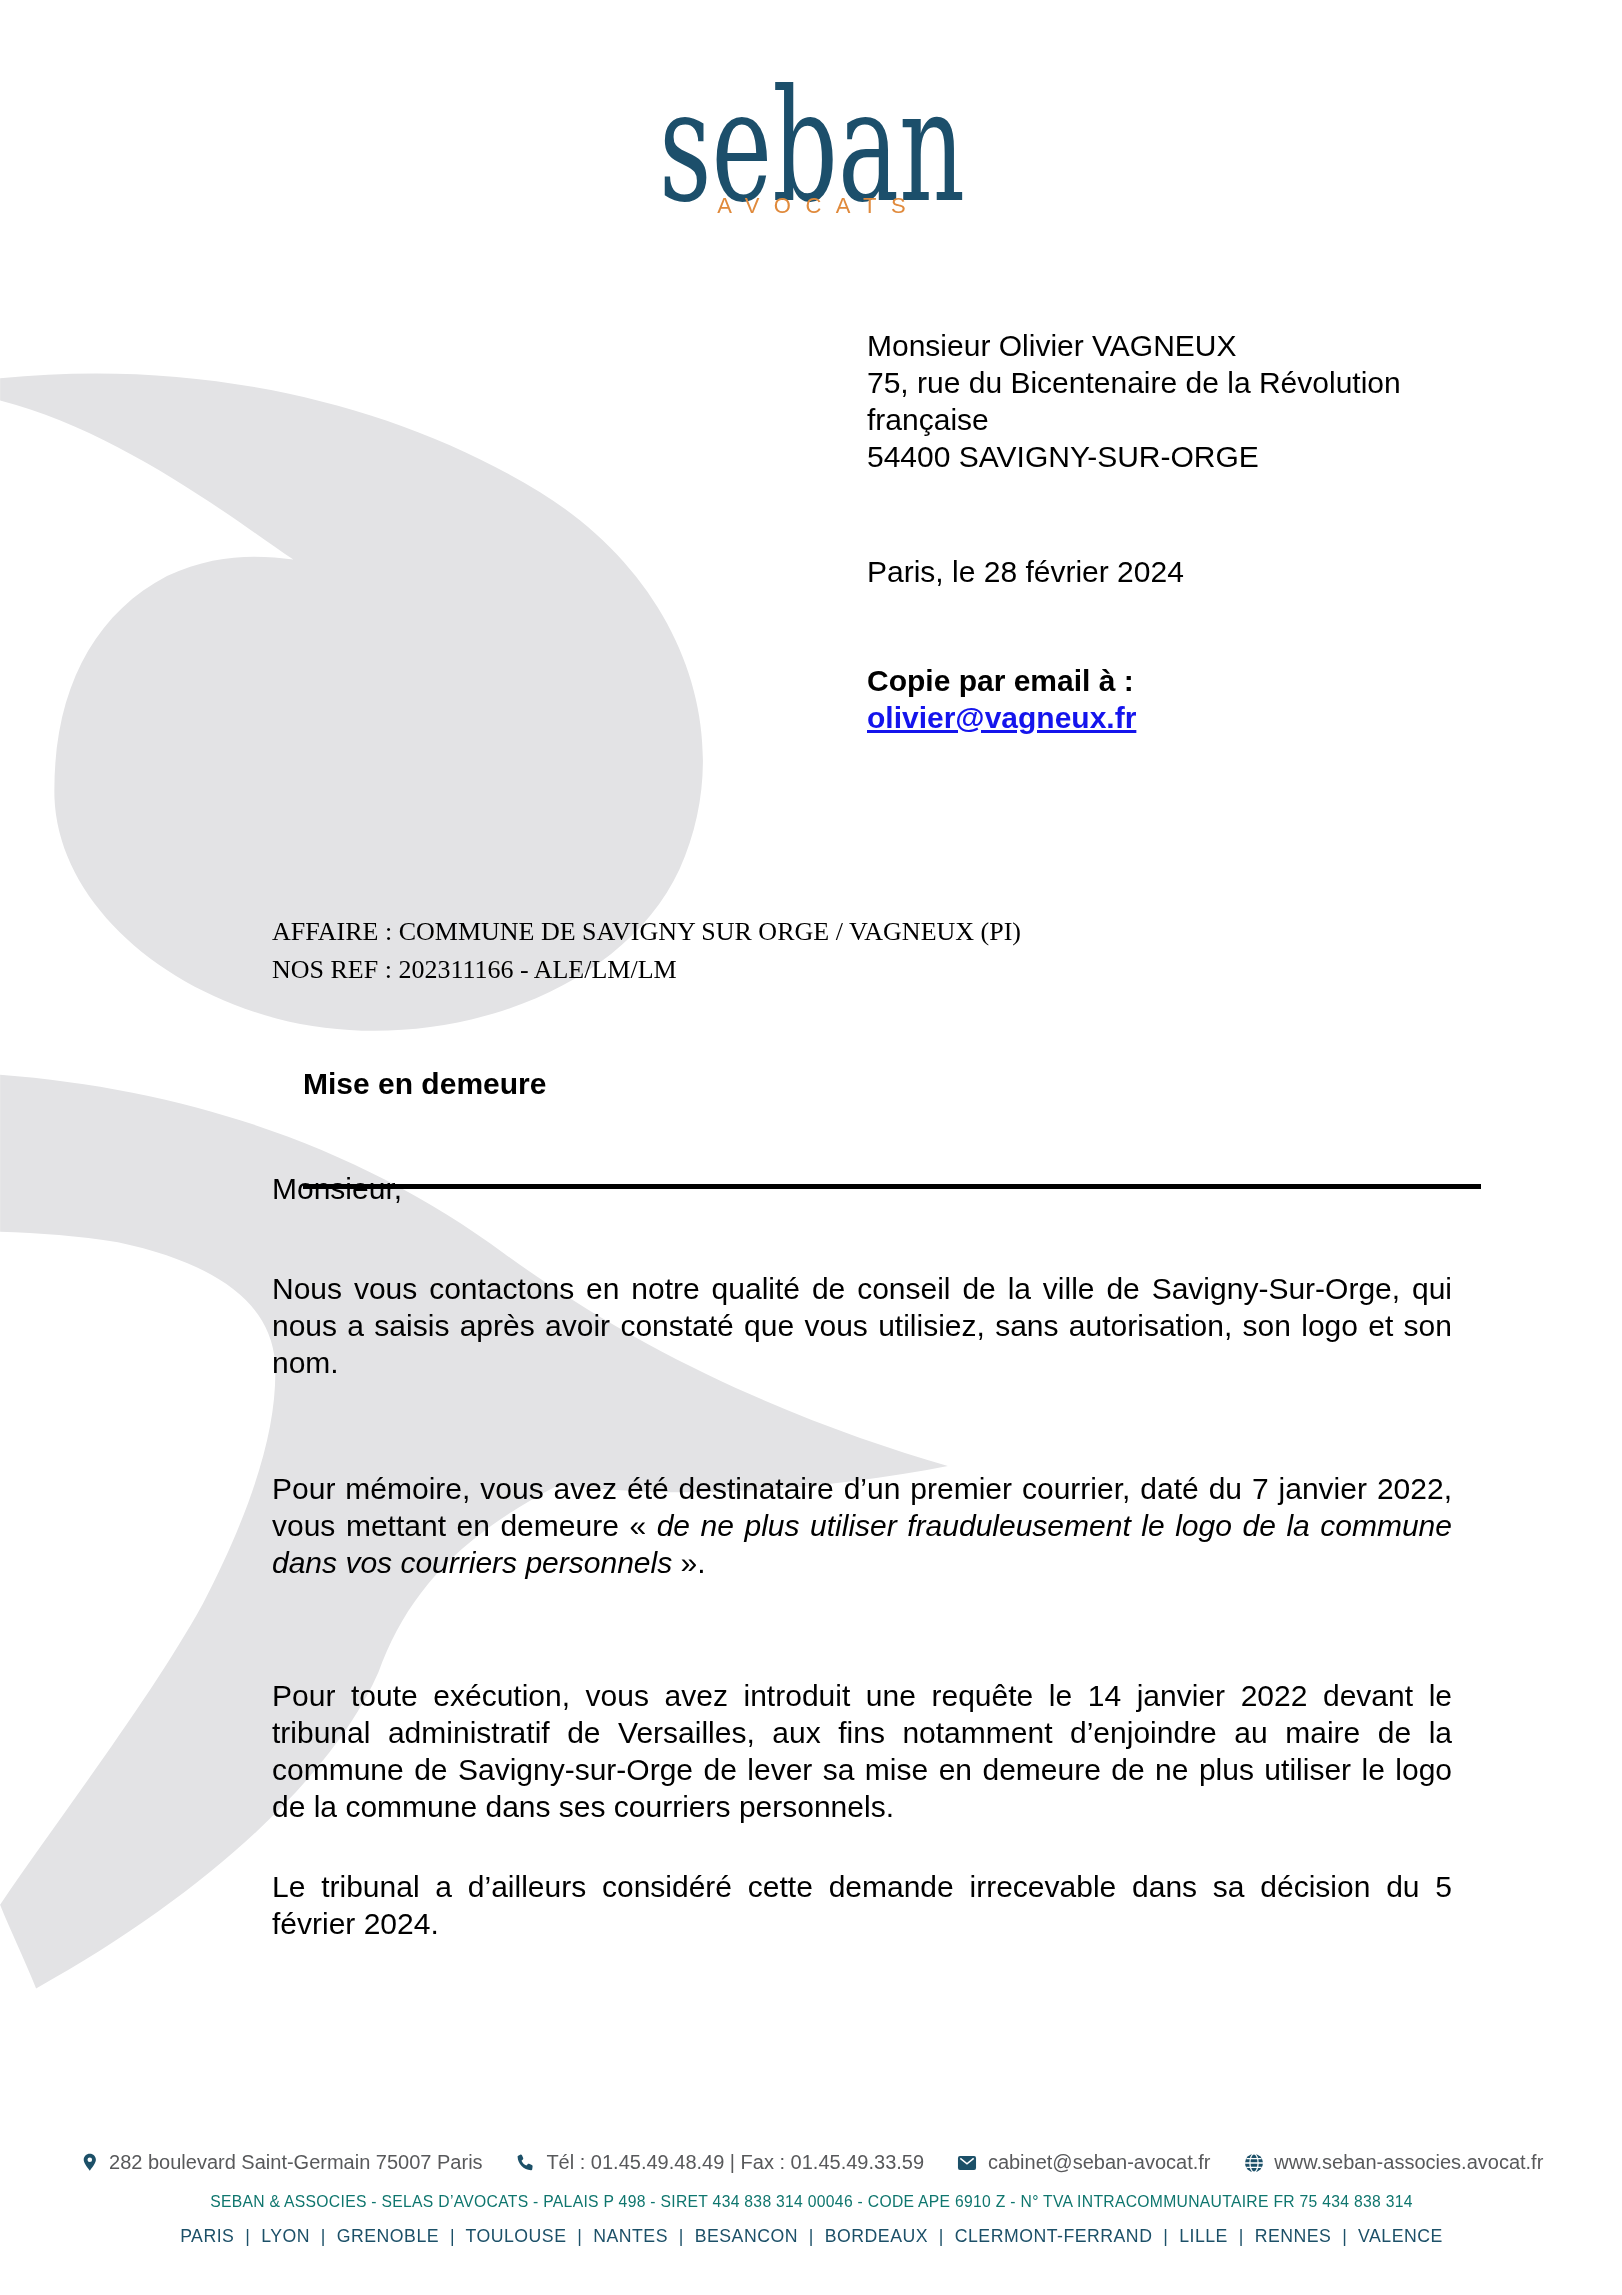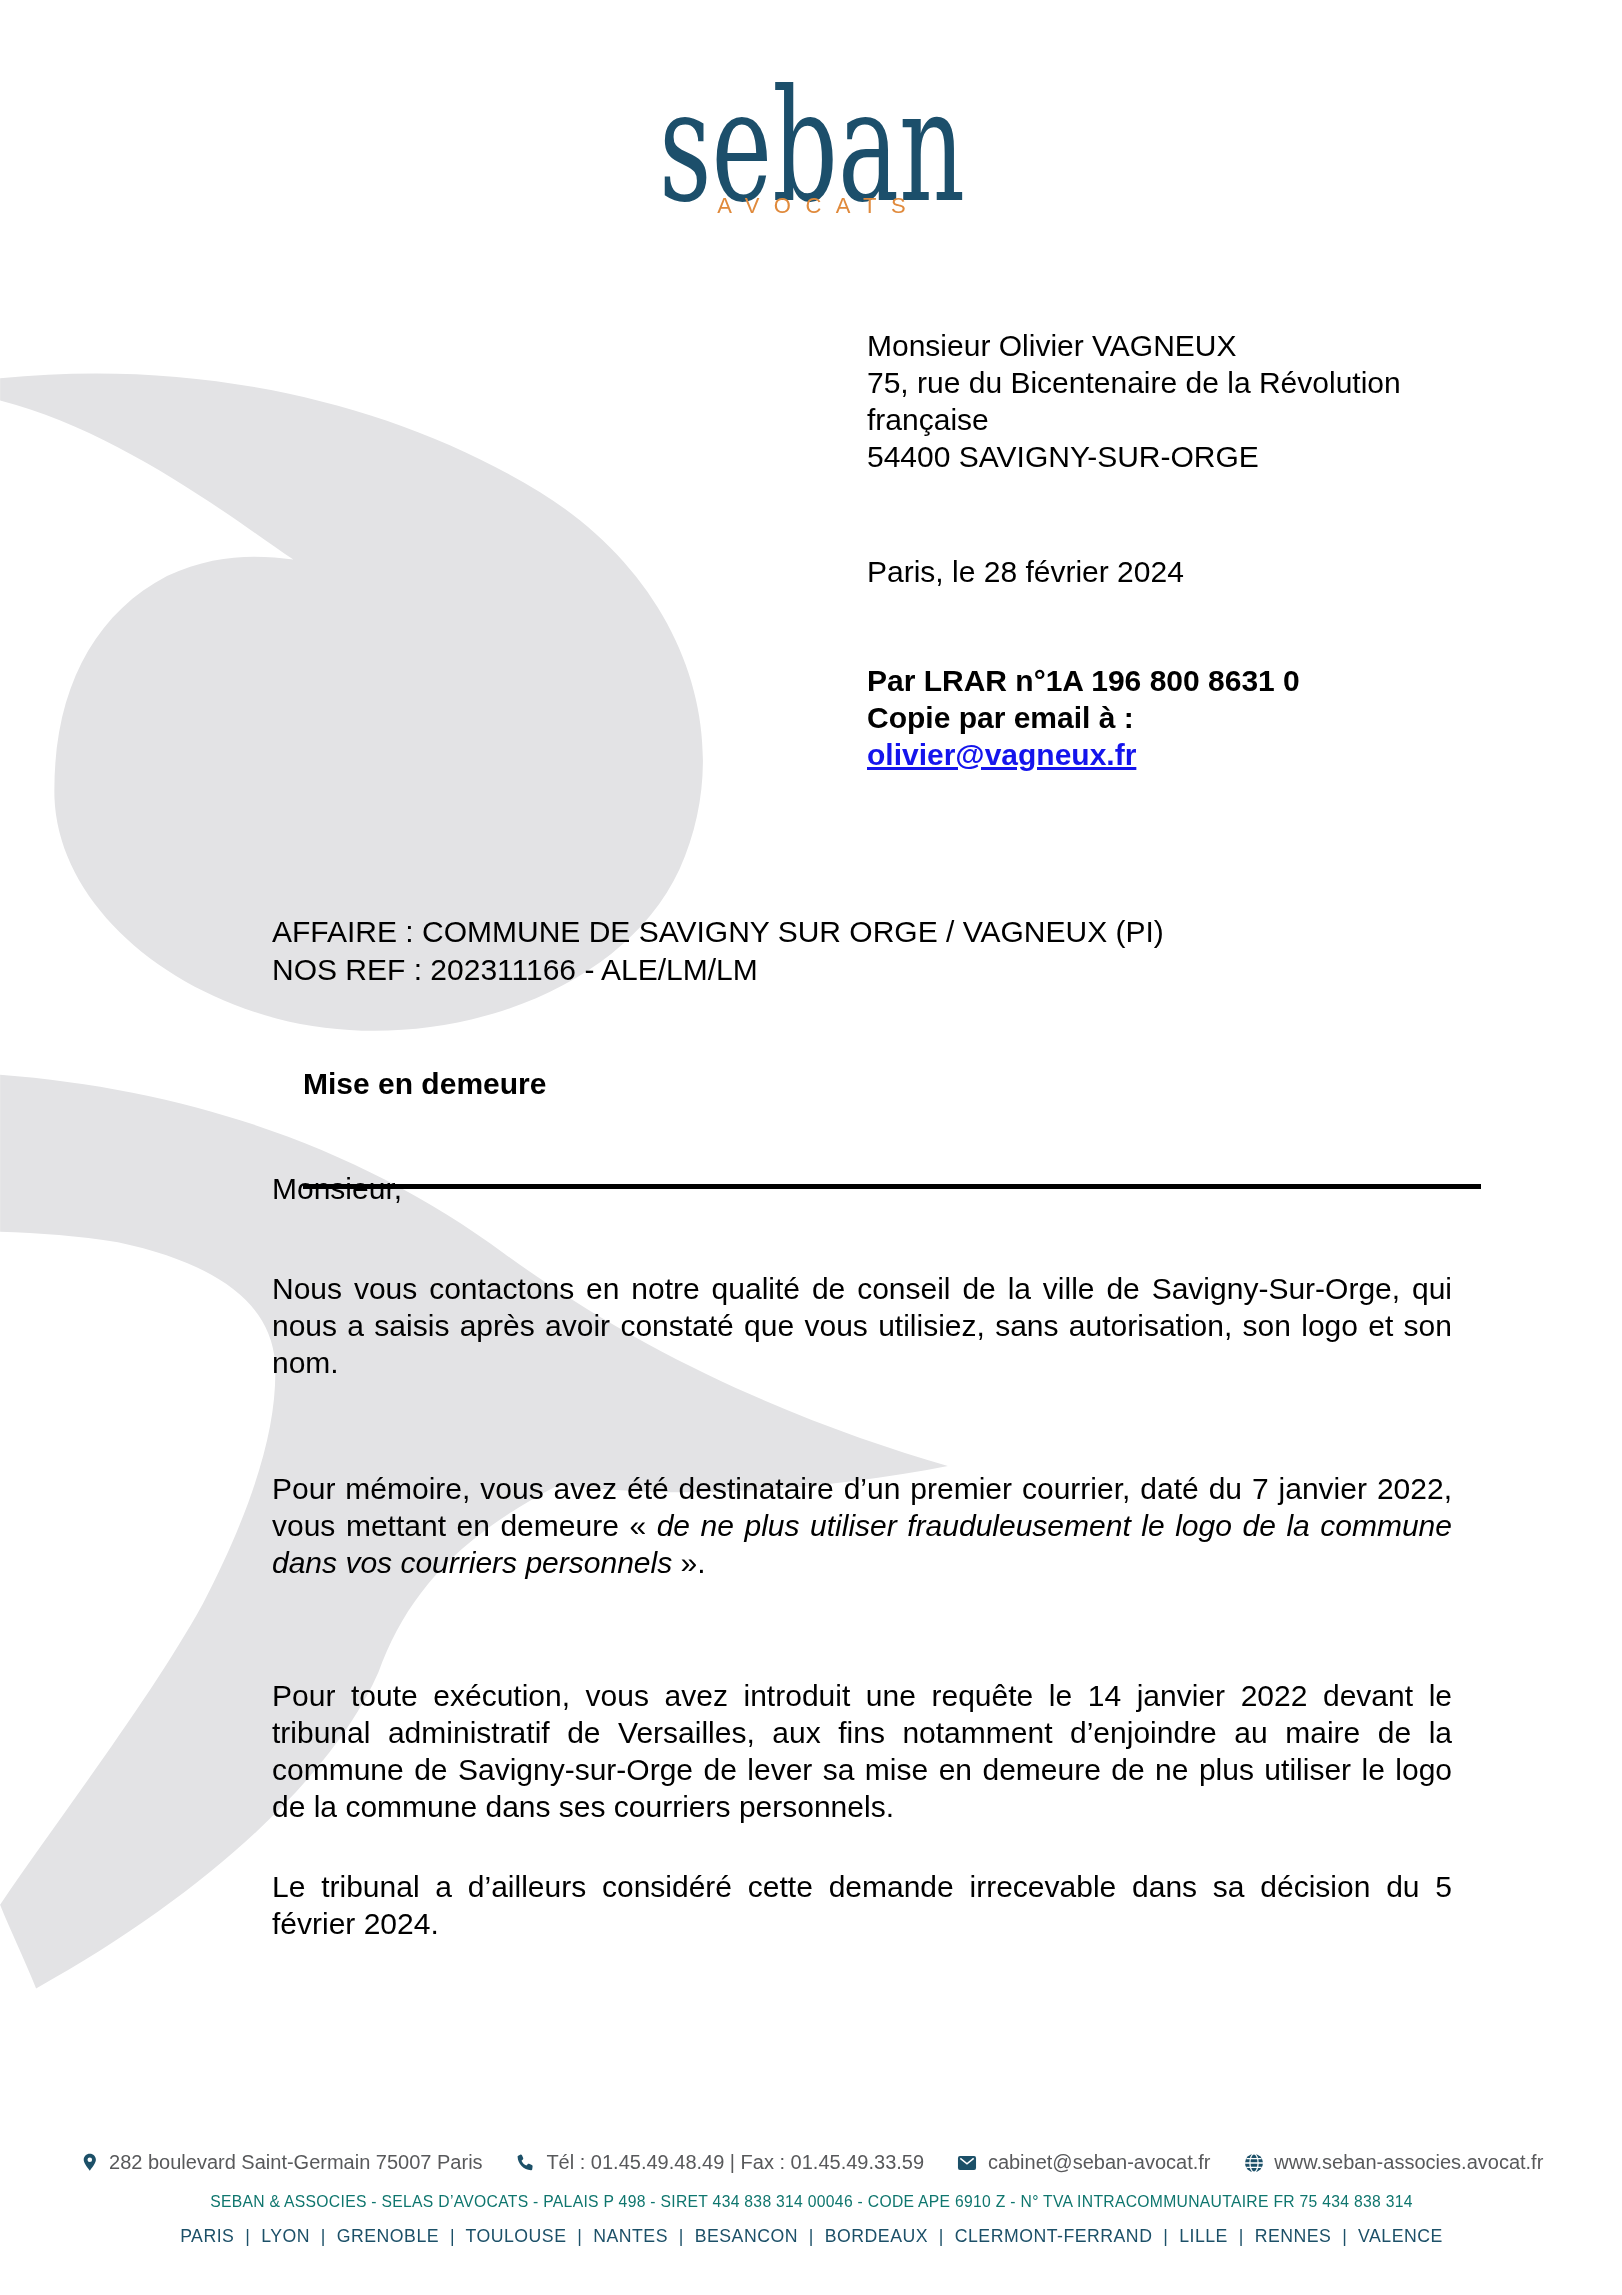--- a/index.html
+++ b/index.html
@@ -21,21 +21,21 @@
     position:absolute;top:193px;left:50%;transform:translateX(-50%);
     font-size:22px;letter-spacing:14.4px;text-indent:14.4px;
     color:#E08A3C;font-weight:400;z-index:1;
   }
   
   .recipient{position:absolute;left:867px;top:327px;font-size:30px;line-height:37px;z-index:1;}
   .dateline{position:absolute;left:867px;top:553px;font-size:30px;line-height:37px;z-index:1;}
   .delivery{position:absolute;left:867px;top:662px;font-size:30px;line-height:37px;font-weight:bold;z-index:1;}
   .email-link{color:#1414EC;text-decoration:underline;font-weight:bold;}
   
-  .refs{position:absolute;left:272px;top:913px;font-size:30px;line-height:38px;z-index:1;}
+  .refs{position:absolute;left:272px;top:913px;font-size:26px;line-height:38px;z-index:1;font-family:Liberation Serif, serif;}
   .subject-wrap{
     position:absolute;left:272px;top:1065px;width:1178px;
     border-bottom:5.9px solid #000;padding-bottom:82px;z-index:1;margin-left:31px;
   }
   .subject{font-size:30px;font-weight:bold;line-height:37px;}
   
   .letter-body{
     position:absolute;left:272px;top:1170px;width:1180px;
     font-size:30px;line-height:37px;text-align:justify;z-index:1;
   }
@@ -102,21 +102,20 @@
   <div class="recipient">
     <div>Monsieur Olivier VAGNEUX</div>
     <div>75, rue du Bicentenaire de la Révolution</div>
     <div>française</div>
     <div>54400 SAVIGNY-SUR-ORGE</div>
   </div>
 
   <div class="dateline">Paris, le 28 février 2024</div>
 
   <div class="delivery">
-    <div>Par LRAR n°1A 196 800 8631 0</div>
     <div>Copie par email à :</div>
     <div><a class="email-link" href="#">olivier@vagneux.fr</a></div>
   </div>
 
   <div class="refs">
     <div>AFFAIRE : COMMUNE DE SAVIGNY SUR ORGE / VAGNEUX (PI)</div>
     <div>NOS REF : 202311166 - ALE/LM/LM</div>
   </div>
 
   <div class="subject-wrap">

